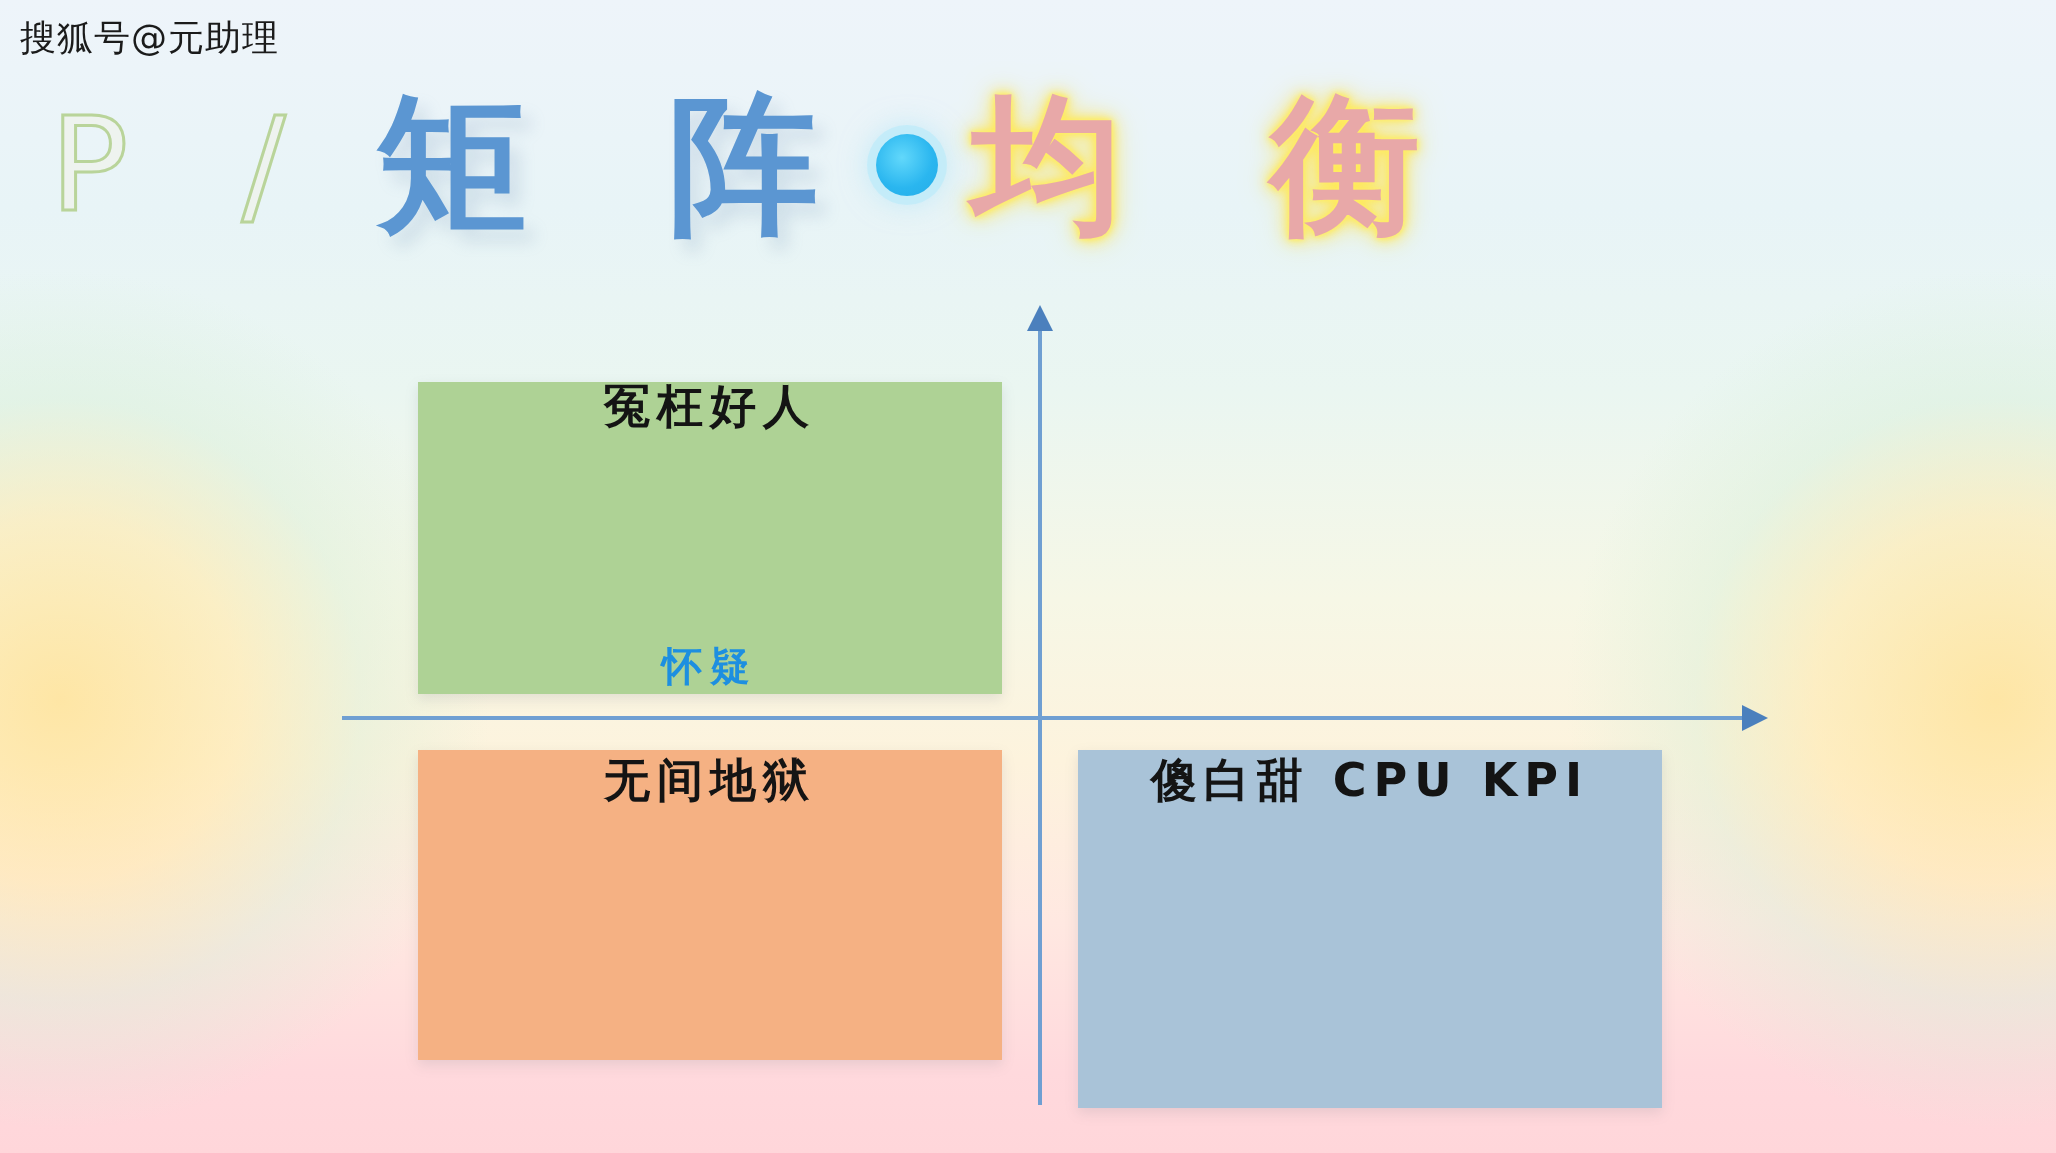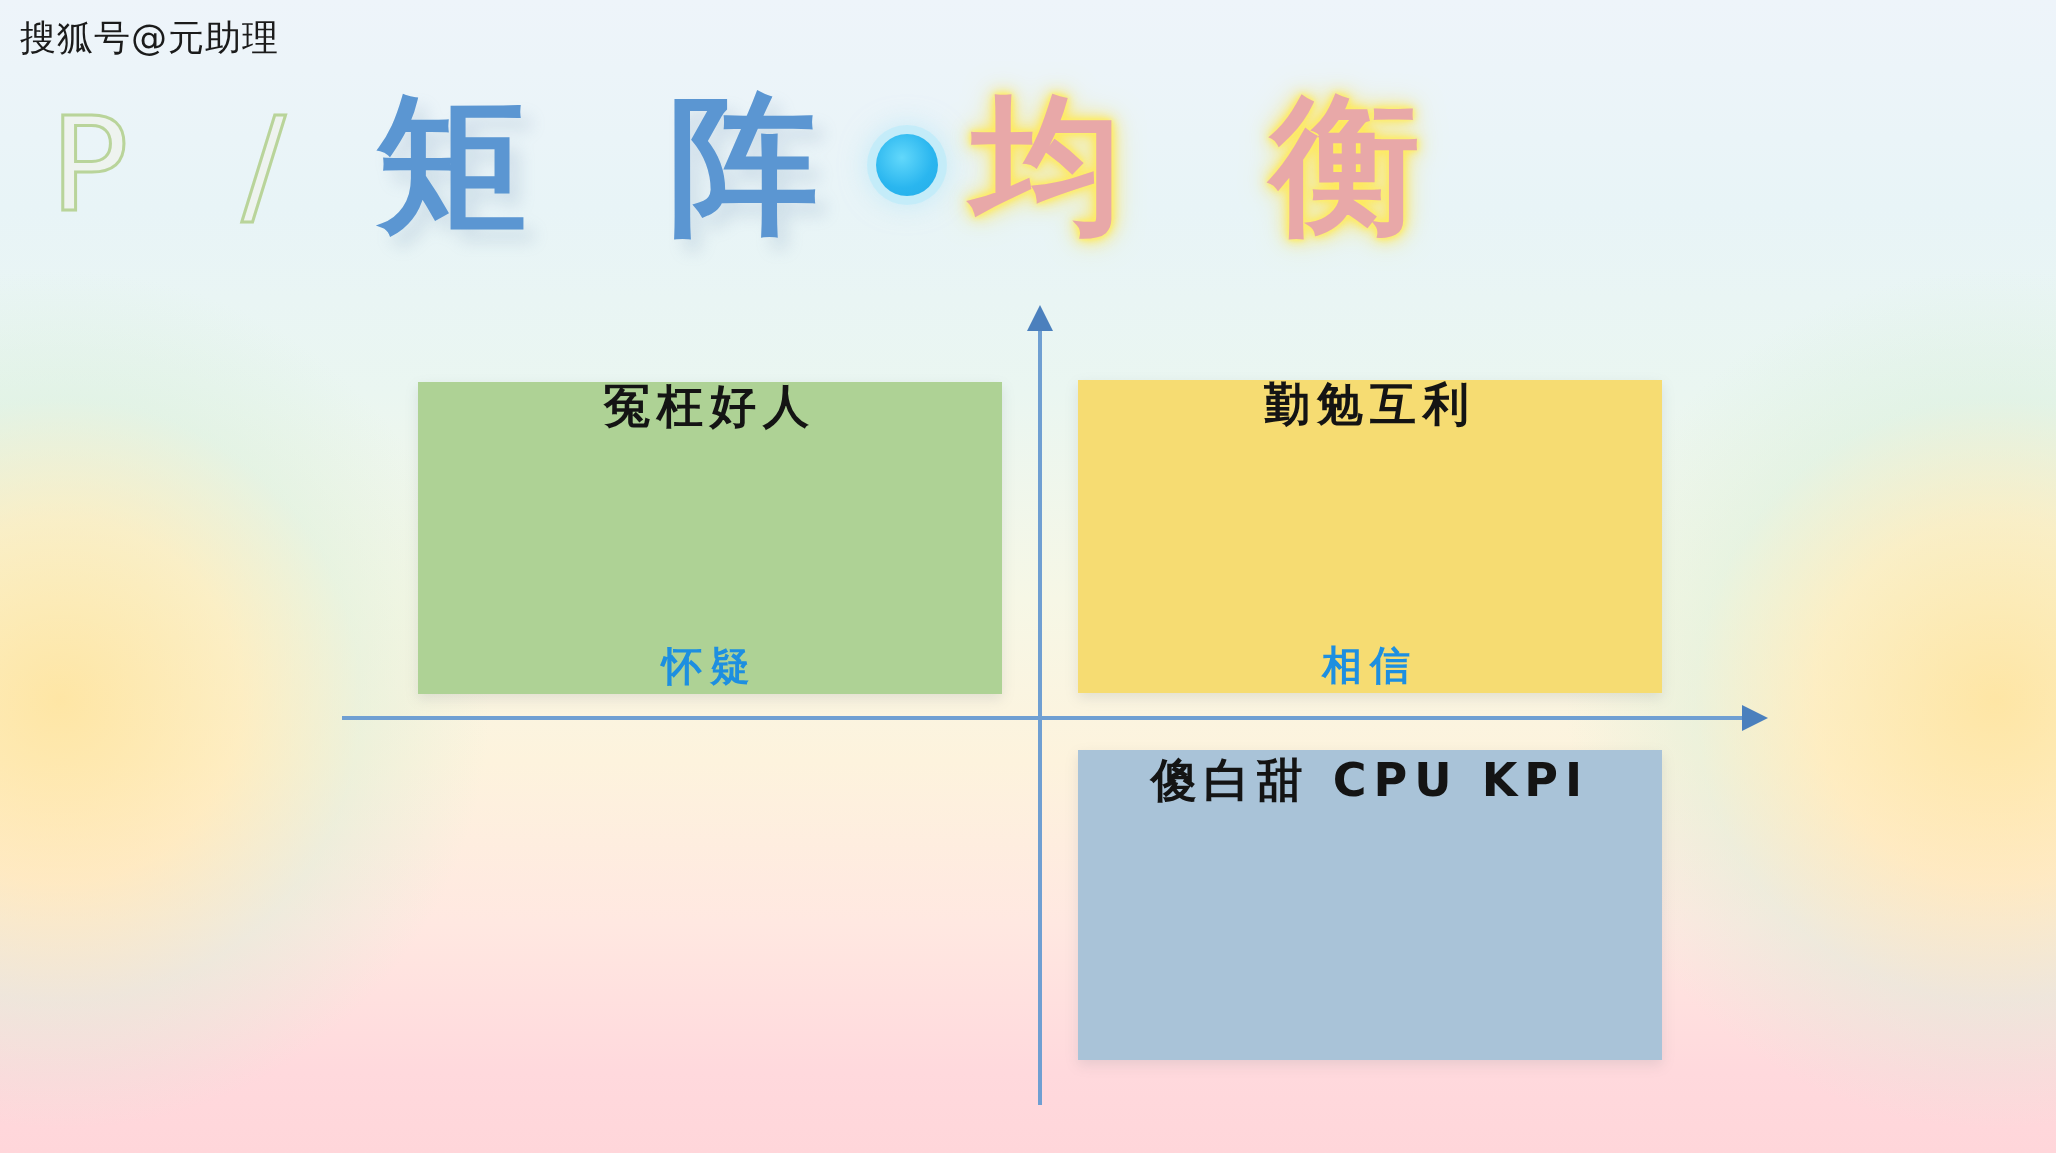--- a/index.html
+++ b/index.html
@@ -80,21 +80,21 @@
   }
   .box .sub{
     margin-top:58px;
     font-size:40px;font-weight:700;color:#1d8fe0;letter-spacing:8px;
     font-family:"DejaVu Sans","Liberation Sans",sans-serif;
     white-space:nowrap;
   }
   #box-q2{left:418px;top:382px;width:584px;height:312px;background:#aed295;}
   #box-q1{left:1078px;top:380px;width:584px;height:313px;background:#f6dc72;}
   #box-q3{left:418px;top:750px;width:584px;height:310px;background:#f5b183;}
-  #box-q4{left:1078px;top:750px;width:584px;height:310px;background:#a9c3d8;}
+  #box-q4{left:1078px;top:750px;width:584px;height:358px;background:#a9c3d8;}
   #box-q2 .head,#box-q1 .head{margin-top:-6px;}
   #box-q3 .head,#box-q4 .head{margin-top:0;}
 </style>
 </head>
 <body>
 
 <div class="stage">
 
   <div class="watermark">搜狐号@元助理</div>
 
@@ -110,23 +110,22 @@
   </div>
   <div class="axis-h">
     <span class="tip"></span>
   </div>
 
   <div class="box" id="box-q2">
     <span class="head">冤枉好人</span>
     <span class="sub">怀疑</span>
   </div>
 
-  <div class="box" id="box-q1">
-    <span class="head">勤勉互利</span>
-    <span class="sub">相信</span>
+
+  <div class="box" id="box-q3">
+    <span class="head">无间地狱</span>
   </div>
-
 
   <div class="box" id="box-q4">
     <span class="head">傻白甜 CPU KPI</span>
   </div>
 
 </div>
 
 </body></html>

